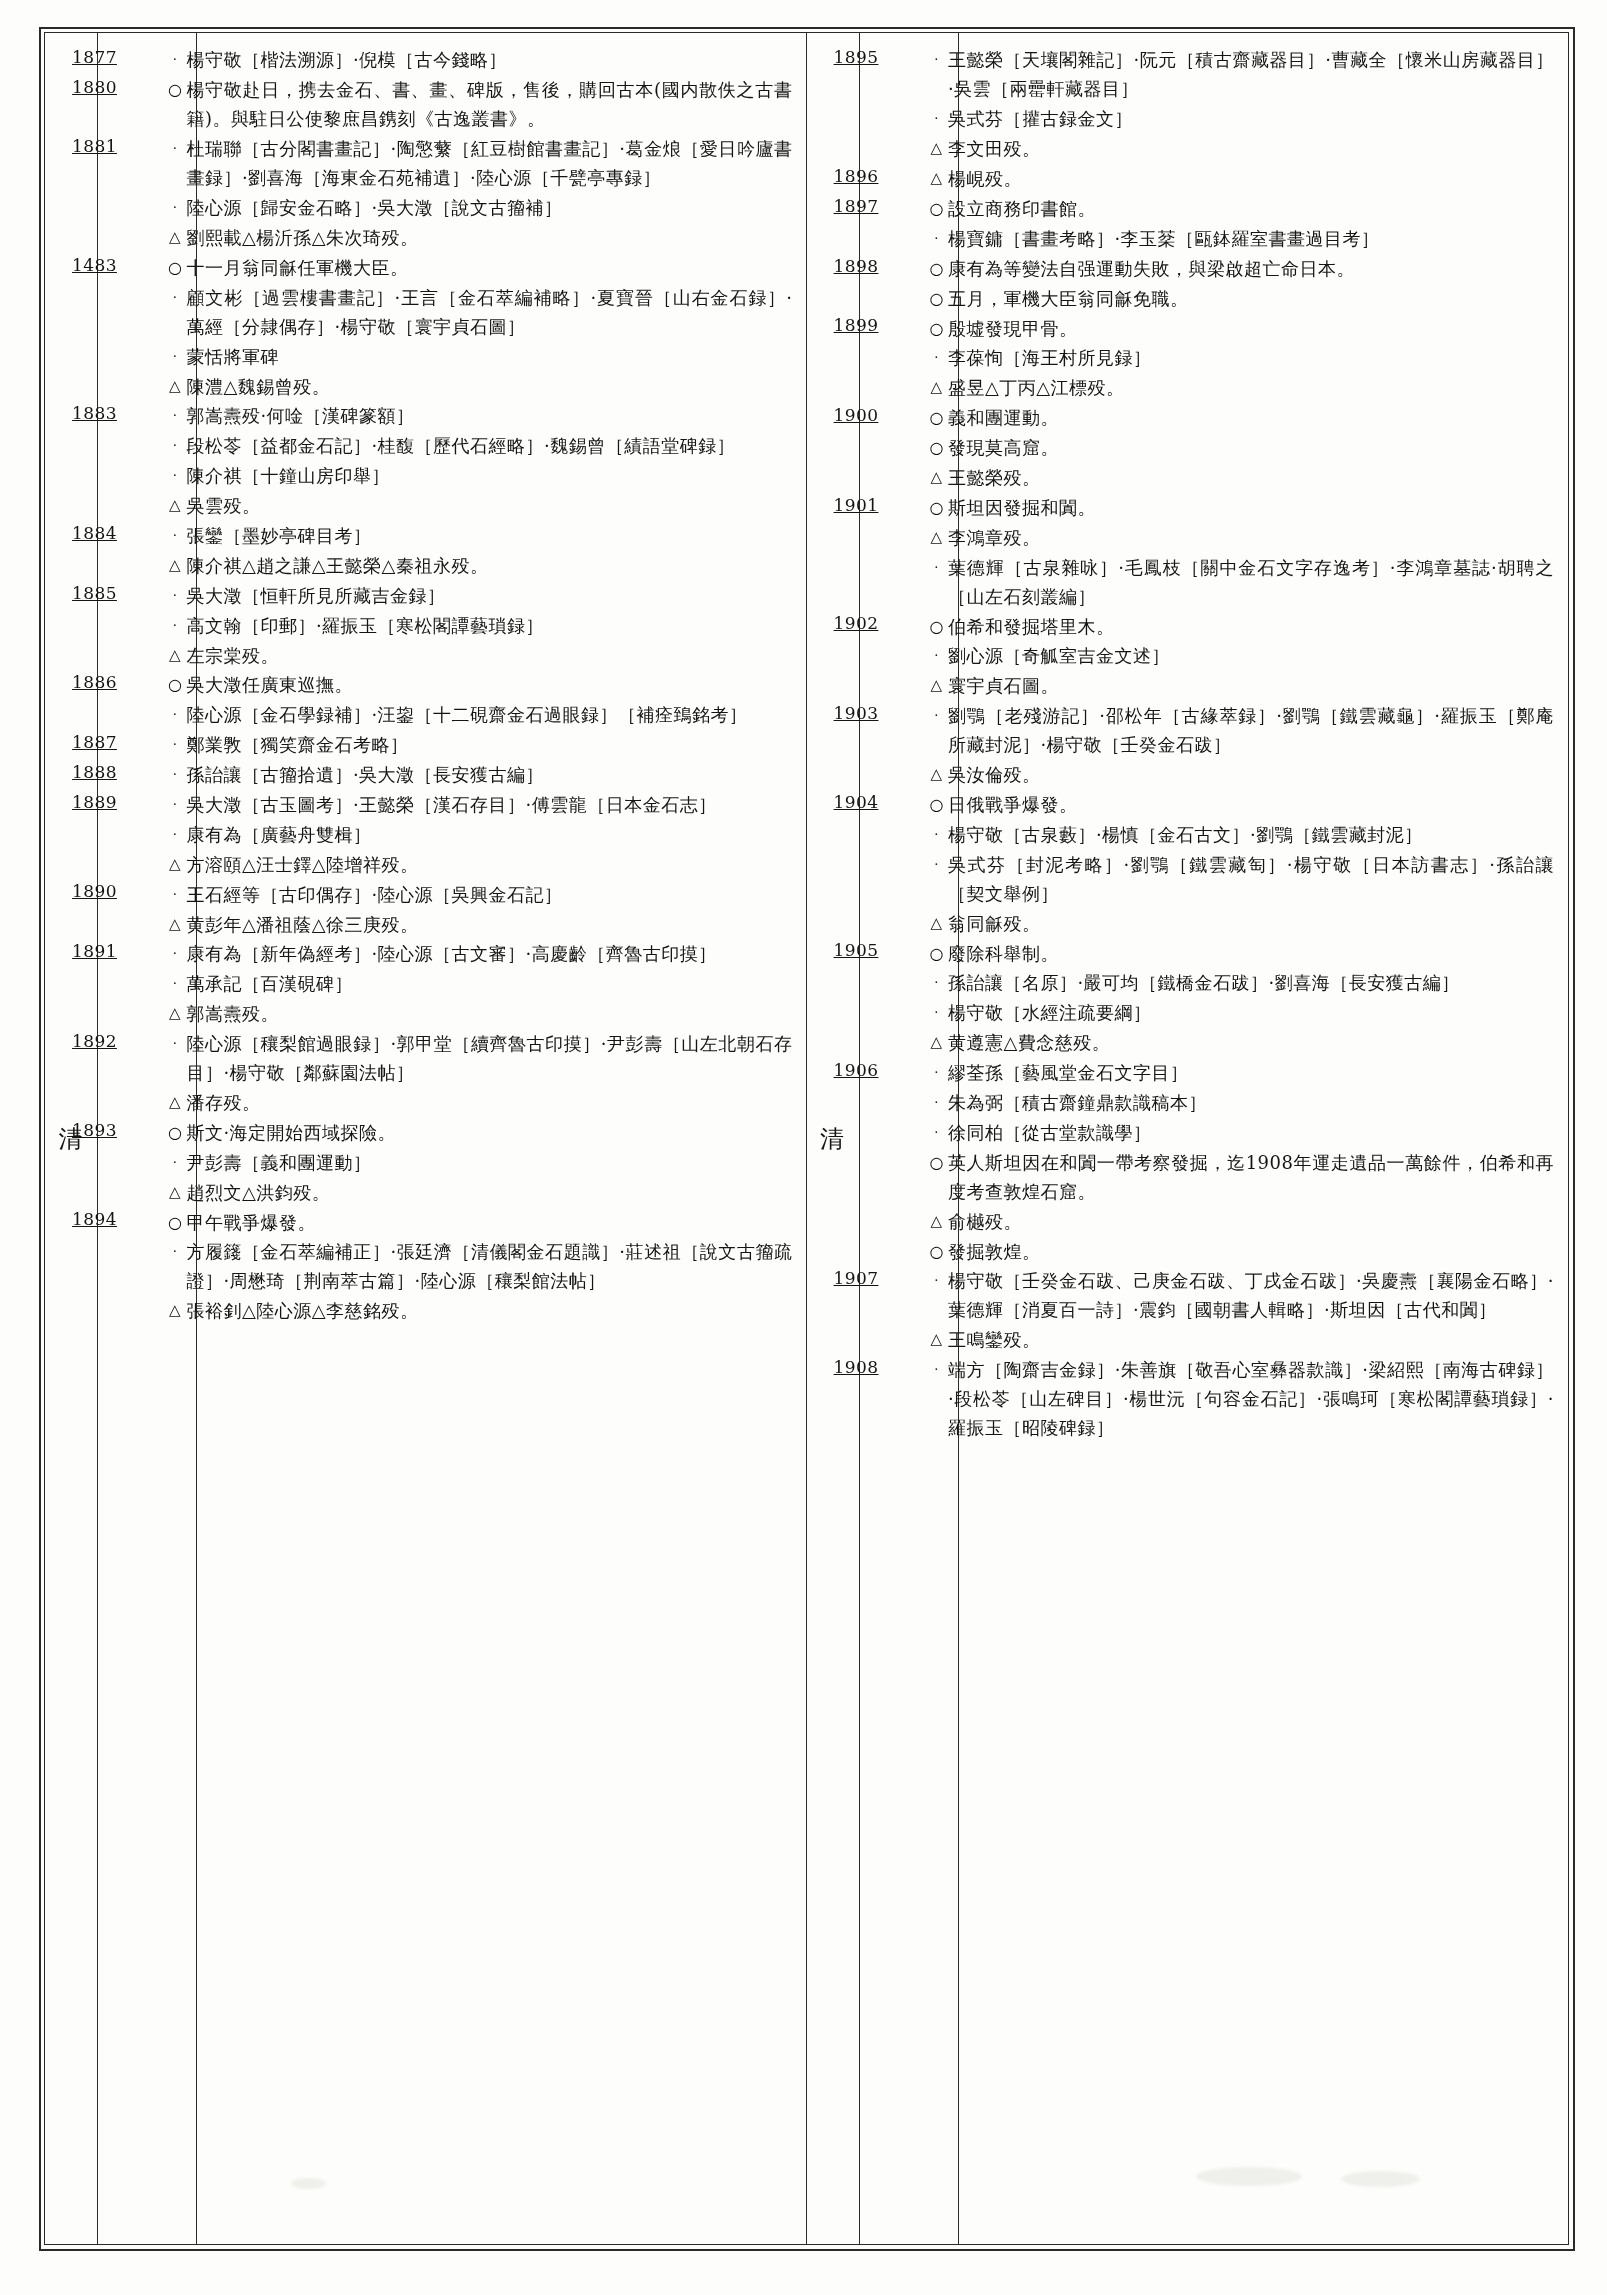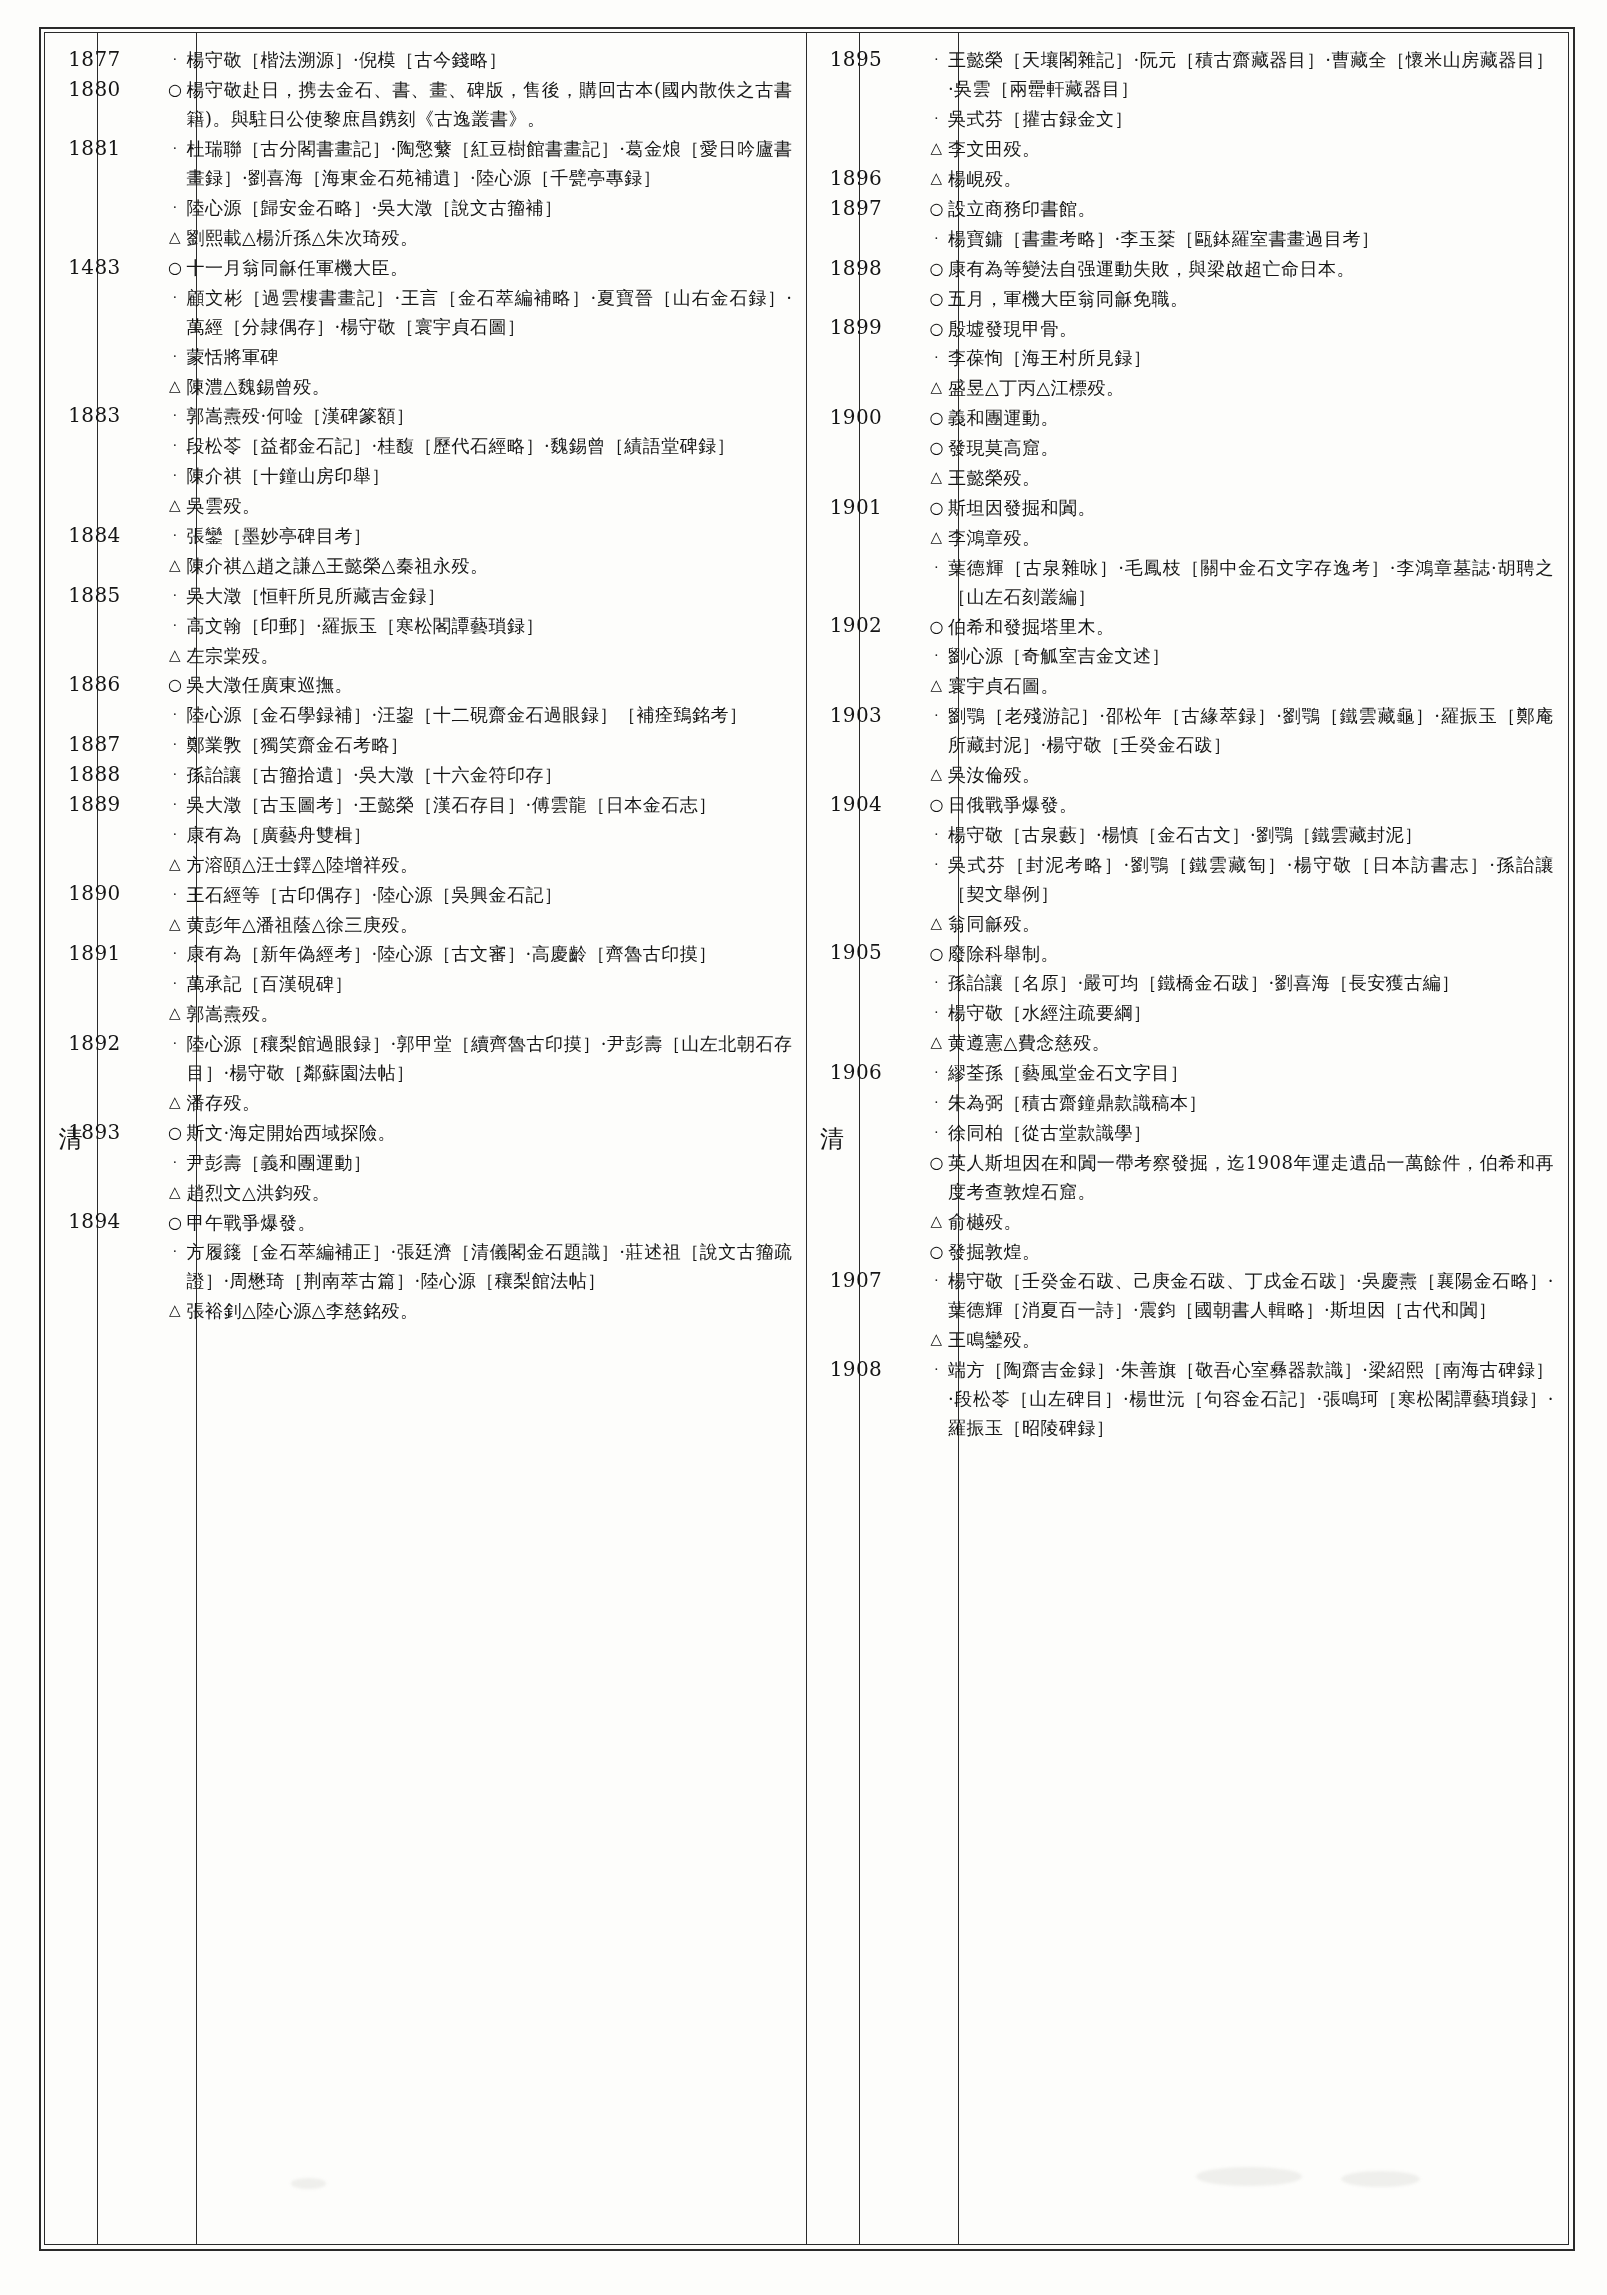--- a/index.html
+++ b/index.html
@@ -99,23 +99,24 @@
   }
   .row {
     display: flex;
     align-items: flex-start;
   }
   .year-cell {
     width: 99px;
     flex: 0 0 99px;
     box-sizing: border-box;
     text-align: center;
-    font-size: 20px;
+    font-size: 17px;
     padding-top: 1.8px;
     letter-spacing: 0.4px;
+    text-decoration: underline;
   }
   .items-cell {
     flex: 1 1 auto;
     box-sizing: border-box;
     padding-left: 19.4px;
     padding-right: 14px;
   }
   .item {
     display: flex;
     align-items: flex-start;
@@ -308,21 +309,21 @@
               <div class="txt">鄭業斆［獨笑齋金石考略］</div>
             </div>
           </div>
         </div>
 
         <div class="row">
           <div class="year-cell">1888</div>
           <div class="items-cell">
             <div class="item">
               <div class="bullet dot">·</div>
-              <div class="txt">孫詒讓［古籀拾遺］·吳大澂［十六金符印存］</div>
+              <div class="txt">孫詒讓［古籀拾遺］·吳大澂［長安獲古編］</div>
             </div>
           </div>
         </div>
 
         <div class="row">
           <div class="year-cell">1889</div>
           <div class="items-cell">
             <div class="item">
               <div class="bullet dot">·</div>
               <div class="txt">吳大澂［古玉圖考］·王懿榮［漢石存目］·傅雲龍［日本金石志］</div>

